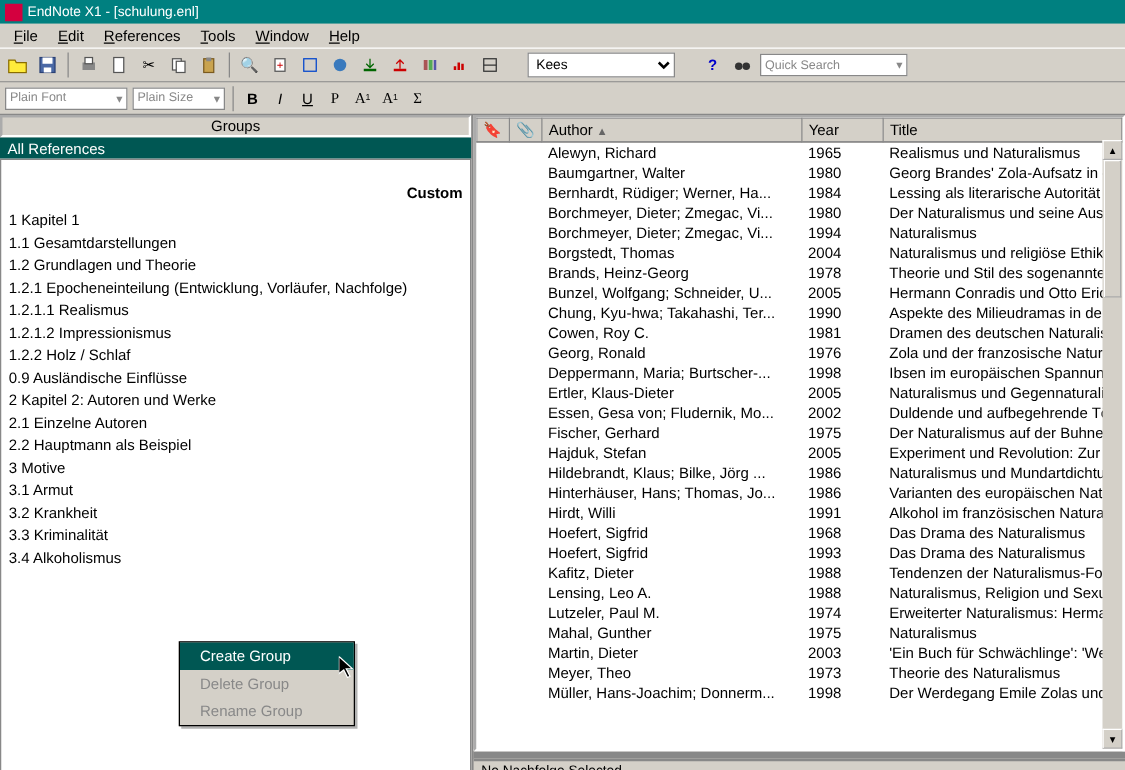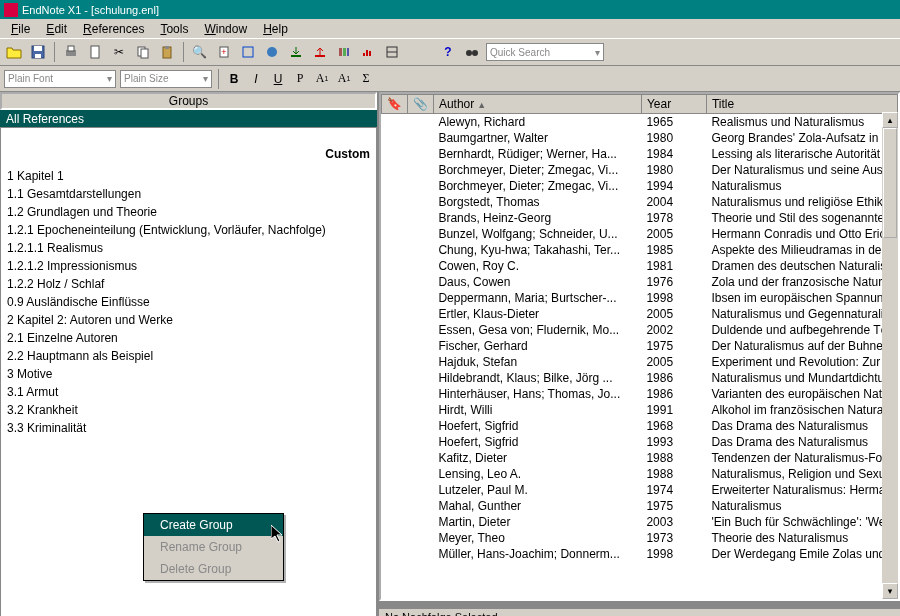--- a/index.html
+++ b/index.html
@@ -7,21 +7,21 @@
 .titlebar { height: 19px; background: #008080; color: #fff; display: flex; align-items: center; padding: 0 4px; font-size: 11px; }
 .titlebar-icon { width: 14px; height: 14px; background: #d4003f; margin-right: 4px; }
 .menubar { height: 19px; background: #d4d0c8; display: flex; align-items: center; padding: 0 4px; font-size: 12px; gap: 2px; }
 .menubar span { padding: 2px 7px; cursor: default; }
 .menuitem u { text-decoration: underline; }
 .toolbar1 { height: 28px; background: #d4d0c8; border-top: 1px solid #fff; border-bottom: 1px solid #888; display: flex; align-items: center; padding: 0 4px; gap: 4px; }
 .toolbar-btn { width: 20px; height: 20px; border: 1px solid transparent; display: flex; align-items: center; justify-content: center; font-size: 12px; cursor: default; }
 .toolbar-sep { width: 1px; height: 20px; background: #888; margin: 0 2px; }
 .toolbar-select { height: 20px; font-size: 11px; background: #fff; border: 1px solid #888; padding: 0 2px; }
 .toolbar2 { height: 26px; background: #d4d0c8; border-bottom: 1px solid #888; display: flex; align-items: center; padding: 0 4px; gap: 4px; }
-.font-select { width: 112px; height: 18px; background: #fff; border: 1px solid #888; font-size: 10px; color: #888; display: flex; align-items: center; padding: 0 3px; justify-content: space-between; }
+.font-select { width: 98px; height: 18px; background: #fff; border: 1px solid #888; font-size: 10px; color: #888; display: flex; align-items: center; padding: 0 3px; justify-content: space-between; }
 .fmt-btn { width: 18px; height: 18px; border: 1px solid transparent; display: flex; align-items: center; justify-content: center; font-size: 12px; font-family: 'Times New Roman', serif; cursor: default; }
 .main { display: flex; height: 532px; }
 .left-panel { width: 377px; display: flex; flex-direction: column; }
 .groups-header { height: 18px; border: 2px inset #fff; text-align: center; font-size: 12px; background: #d4d0c8; display: flex; align-items: center; justify-content: center; }
 .all-refs { height: 17px; background: #005753; color: #fff; font-size: 12px; display: flex; align-items: center; padding: 0 6px; }
 .groups-body { flex: 1; background: #fff; border: 1px solid #888; padding: 4px 6px; font-size: 12px; position: relative; overflow: hidden; }
 .groups-body .custom { font-weight: bold; margin: 15px 0 6px 0; text-align: right; }
 .groups-body .grp { padding: 2px 0; }
 .right-panel { flex: 1; display: flex; flex-direction: column; border-left: 2px solid #888; }
 .table-wrap { flex: 1; overflow: hidden; position: relative; border: 2px inset #fff; background: #fff; }
@@ -143,40 +143,41 @@
         <rect x="8" y="6" width="2" height="5" fill="#c00"></rect>
       </svg>
     </div>
   <div class="toolbar-btn">
       <svg width="14" height="14">
         <rect x="2" y="2" width="10" height="10" fill="none" stroke="#333"></rect>
         <line x1="2" y1="7" x2="12" y2="7" stroke="#333"></line>
       </svg>
     </div>
   <div style="width:12px"></div>
+  <select class="toolbar-select" style="width:118px"><option>Kees</option></select>
   <div style="width:12px"></div>
   <div class="toolbar-btn" style="color:#00c;font-weight:bold">?</div>
   <div class="toolbar-btn">
       <svg width="14" height="14">
         <circle cx="4" cy="8" r="3" fill="#333"></circle>
         <circle cx="10" cy="8" r="3" fill="#333"></circle>
       </svg>
     </div>
   <div class="quicksearch">
       <span>Quick Search</span>
       <span>▾</span>
     </div>
 </div>
 
 <div class="toolbar2">
   <div class="font-select">
       <span>Plain Font</span>
       <span>▾</span>
     </div>
-  <div class="font-select" style="width:92px">
+  <div class="font-select" style="width:74px">
       <span>Plain Size</span>
       <span>▾</span>
     </div>
   <div class="toolbar-sep"></div>
   <div class="fmt-btn">
       <b>B</b>
     </div>
   <div class="fmt-btn">
       <i>I</i>
     </div>
@@ -204,20 +205,21 @@
           <div class="grp">1.2.1.2 Impressionismus</div>
           <div class="grp">1.2.2 Holz / Schlaf</div>
           <div class="grp">0.9 Ausländische Einflüsse</div>
           <div class="grp">2 Kapitel 2: Autoren und Werke</div>
           <div class="grp">2.1 Einzelne Autoren</div>
           <div class="grp">2.2 Hauptmann als Beispiel</div>
           <div class="grp">3 Motive</div>
           <div class="grp">3.1 Armut</div>
           <div class="grp">3.2 Krankheit</div>
           <div class="grp">3.3 Kriminalität</div>
+          <div class="grp">3.4 Alkoholismus</div>
         </div>
     </div>
   </div>
 
   <div class="right-panel">
     <div class="table-wrap">
       <table class="ref-table">
         <thead>
           <tr>
             <th class="col-icon">🔖</th>
@@ -281,34 +283,34 @@
               <td></td>
               <td></td>
               <td>Bunzel, Wolfgang; Schneider, U...</td>
               <td>2005</td>
               <td>Hermann Conradis und Otto Eric</td>
             </tr>
             <tr>
               <td></td>
               <td></td>
               <td>Chung, Kyu-hwa; Takahashi, Ter...</td>
-              <td>1985</td>
+              <td>1990</td>
               <td>Aspekte des Milieudramas in de</td>
             </tr>
             <tr>
               <td></td>
               <td></td>
               <td>Cowen, Roy C.</td>
               <td>1981</td>
               <td>Dramen des deutschen Naturalis</td>
             </tr>
             <tr>
               <td></td>
               <td></td>
-              <td>Daus, Cowen</td>
+              <td>Georg, Ronald</td>
               <td>1976</td>
               <td>Zola und der franzosische Natura</td>
             </tr>
             <tr>
               <td></td>
               <td></td>
               <td>Deppermann, Maria; Burtscher-...</td>
               <td>1998</td>
               <td>Ibsen im europäischen Spannun</td>
             </tr>
@@ -432,19 +434,19 @@
         <div class="scrollbar-down">▾</div>
       </div>
     </div>
     <div style="height:6px;background:#888"></div>
     <div class="bottom-status">No Nachfolge Selected</div>
   </div>
 </div>
 
 <div class="context-menu">
   <div class="cm-item hl">Create Group</div>
+  <div class="cm-item dis">Delete Group</div>
   <div class="cm-item dis">Rename Group</div>
-  <div class="cm-item dis">Delete Group</div>
 </div>
 
 <svg class="cursor-arrow" width="16" height="20" viewBox="0 0 16 20">
     <path d="M0 0 L0 14 L4 11 L7 17 L9 16 L6 10 L11 10 Z" fill="#000" stroke="#fff" stroke-width="1"></path>
   </svg>
 
 </body></html>

